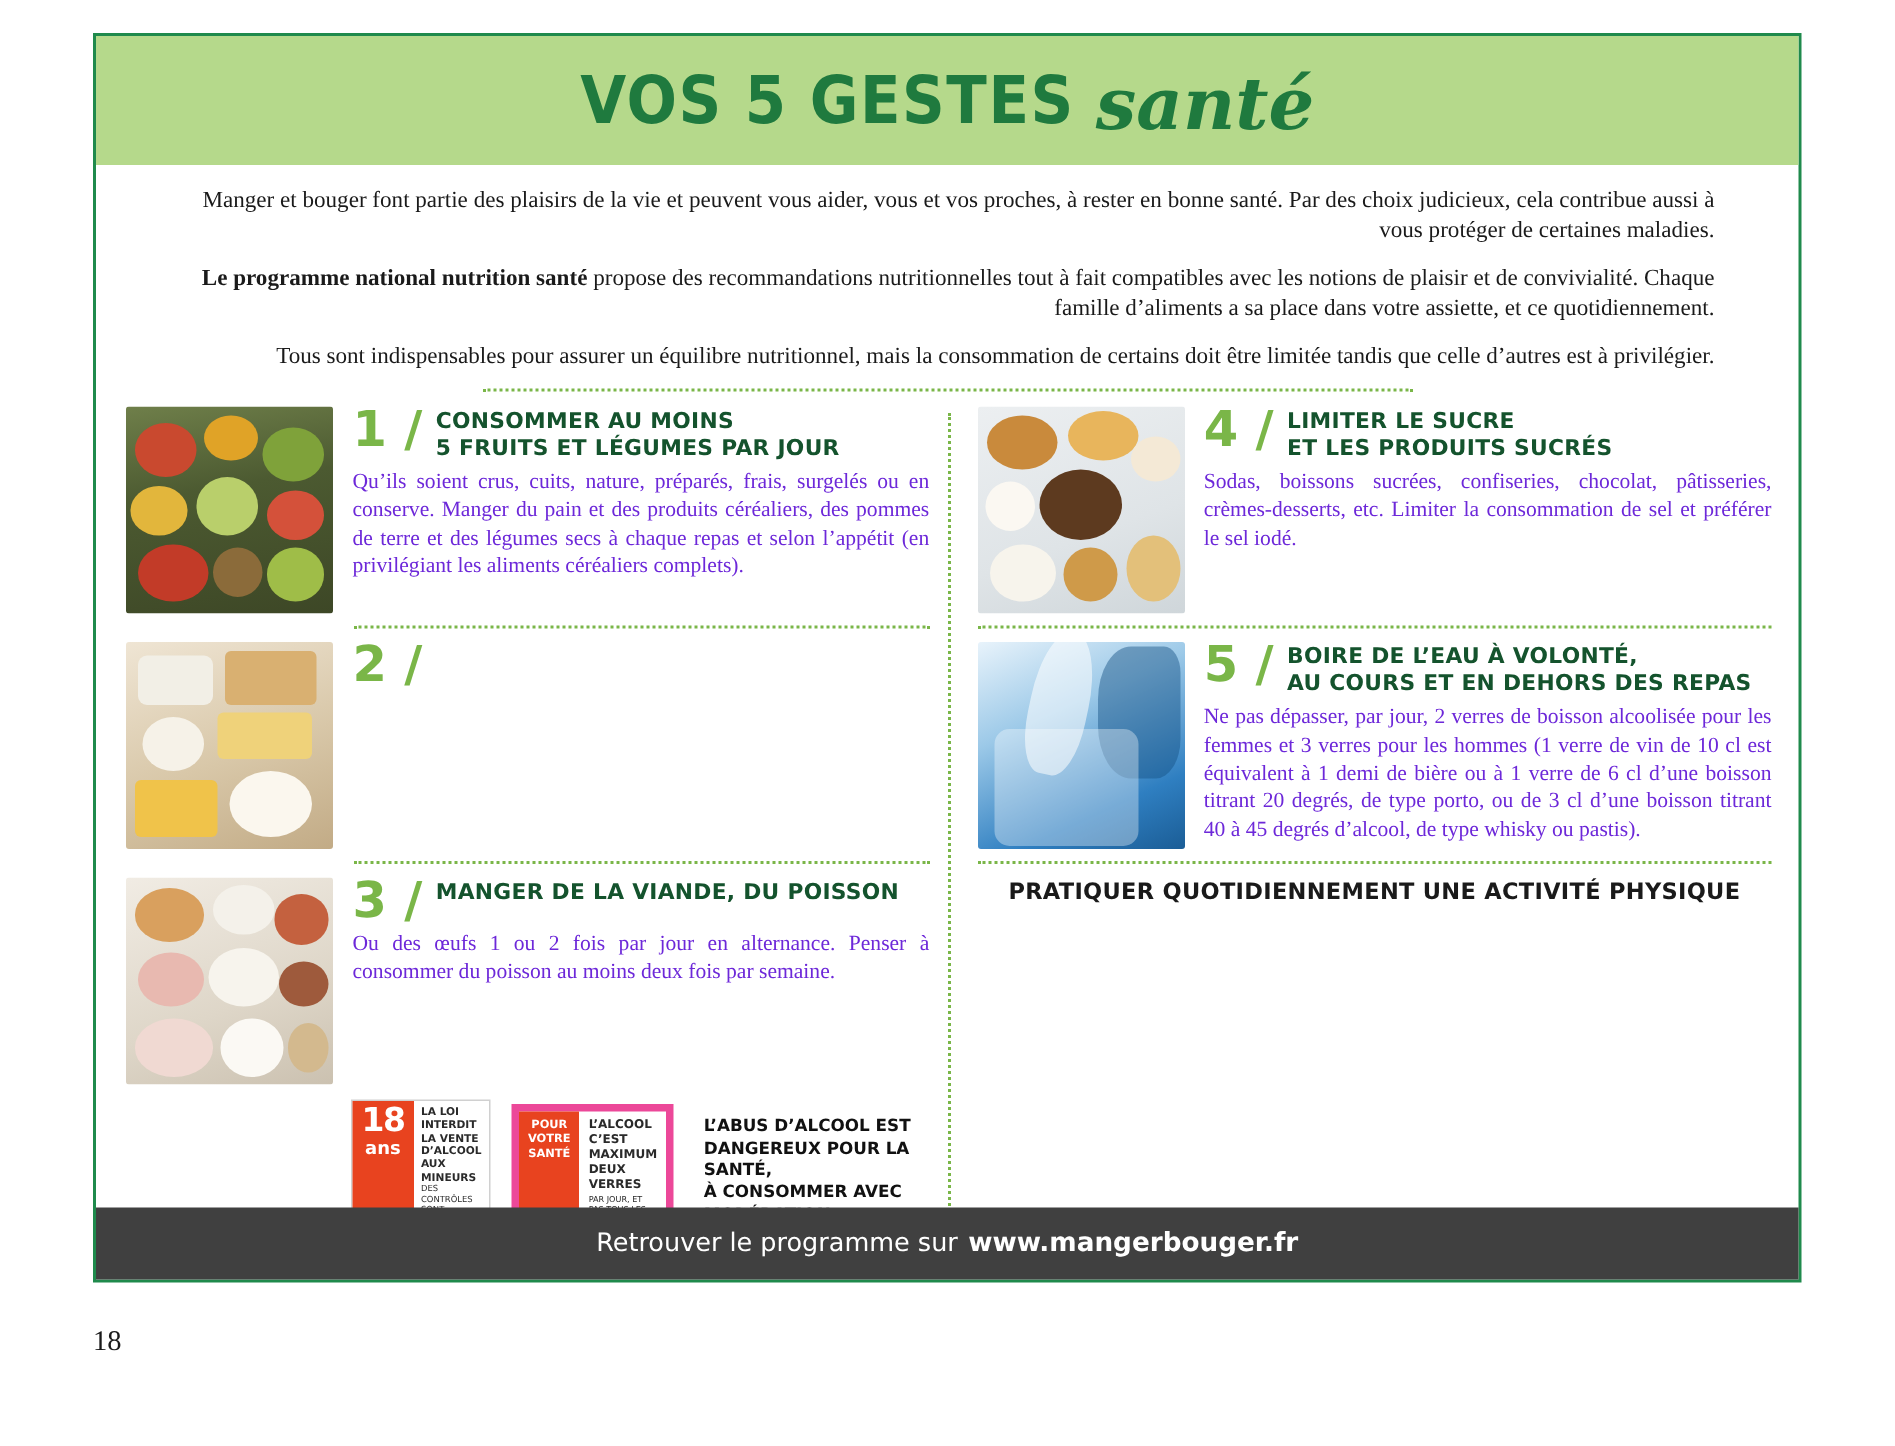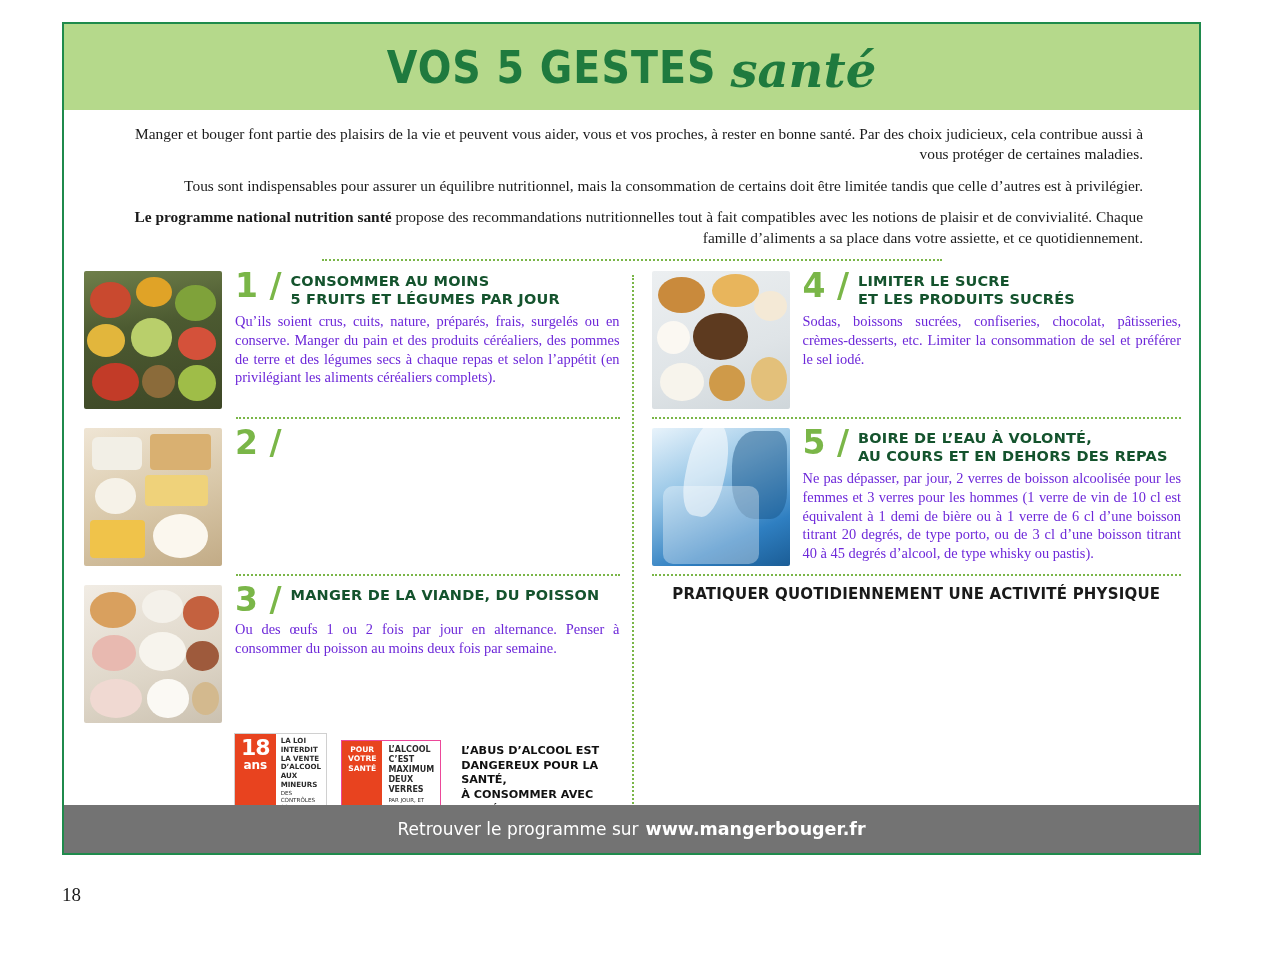--- a/index.html
+++ b/index.html
@@ -211,21 +211,21 @@
   .logo18 .txt .small {
     font-size: 5.6px;
     font-weight: normal;
     display: block;
     margin-top: 1px;
   }
   .logo2 {
     display: flex;
     align-items: stretch;
     margin-left: 14px;
-    border: 1px solid #ec4899;
+    border: 5px solid #ec4899;
   }
   .logo2 .box {
     background: #e8431f;
     color: #ffffff;
     padding: 4px 6px;
     text-align: center;
     font-family: "DejaVu Sans", sans-serif;
     font-weight: bold;
     font-size: 7.6px;
     line-height: 1.25;
@@ -254,21 +254,21 @@
     text-transform: uppercase;
   }
 
   
   .footer-band {
     position: absolute;
     left: 0;
     bottom: 0;
     width: 100%;
     height: 48px;
-    background: #737373;
+    background: #404040;
     display: flex;
     align-items: center;
     justify-content: center;
     box-sizing: border-box;
   }
   .footer-band .f1 {
     font-family: "DejaVu Sans", sans-serif;
     font-size: 17px;
     color: #ffffff;
   }
@@ -350,22 +350,22 @@
 
   <div class="poster">
 
     <div class="title-band">
       <span class="title-main">Vos 5 gestes</span>
       <span class="title-script">santé</span>
     </div>
 
     <div class="intro">
       <p>Manger et bouger font partie des plaisirs de la vie et peuvent vous aider, vous et vos proches, à rester en bonne santé. Par des choix judicieux, cela contribue aussi à vous protéger de certaines maladies.</p>
+      <p><b>Le programme national nutrition santé</b><span> propose des recommandations nutritionnelles tout à fait compatibles avec les notions de plaisir et de convivialité. Chaque famille d’aliments a sa place dans votre assiette, et ce quotidiennement.</span></p>
       <p>Tous sont indispensables pour assurer un équilibre nutritionnel, mais la consommation de certains doit être limitée tandis que celle d’autres est à privilégier.</p>
-      <p><b>Le programme national nutrition santé</b><span> propose des recommandations nutritionnelles tout à fait compatibles avec les notions de plaisir et de convivialité. Chaque famille d’aliments a sa place dans votre assiette, et ce quotidiennement.</span></p>
       <div class="dotted-sep"></div>
     </div>
 
     <div class="columns">
 
       <div class="col left">
 
         <div class="gesture">
           <div class="thumb">
             <div class="ph ph-veg">

